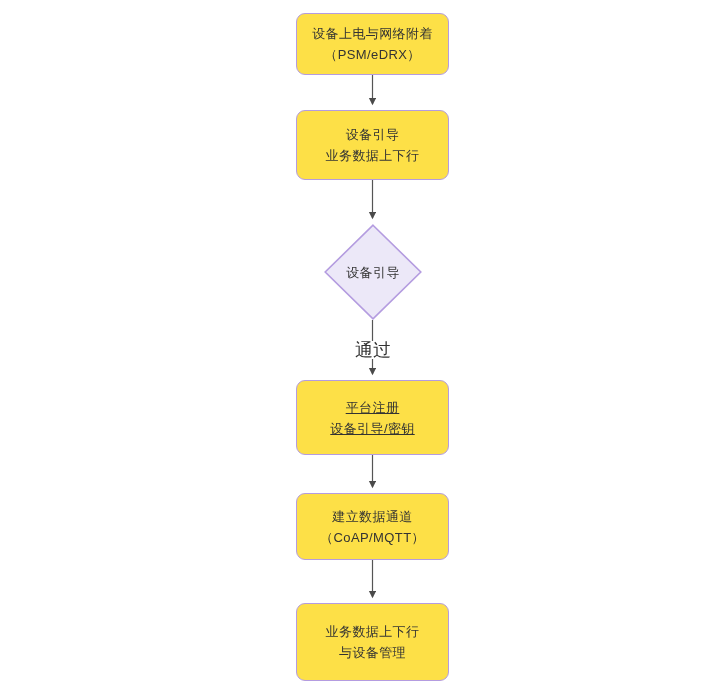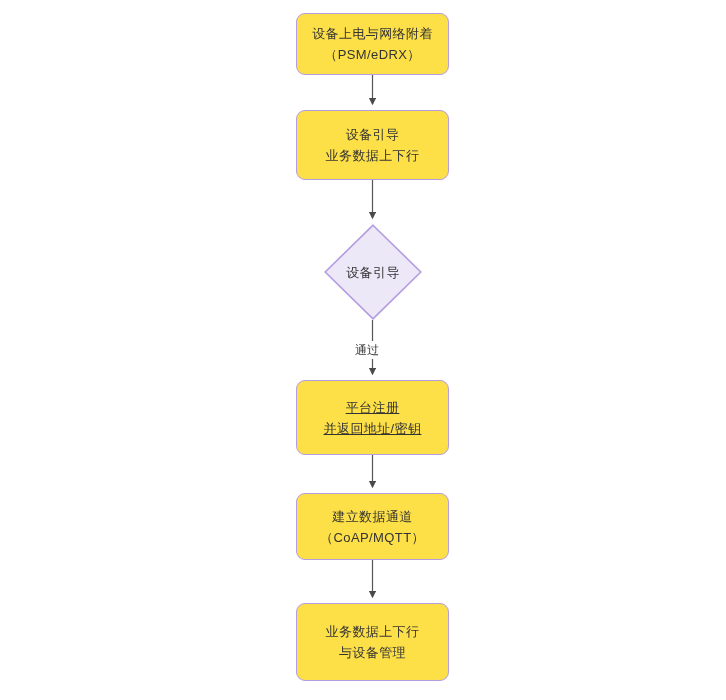--- a/index.html
+++ b/index.html
@@ -71,21 +71,21 @@
   }
 
   .node-line {
     display: block;
   }
 
   .edge-label {
     position: absolute;
     background: #ffffff;
     color: #333333;
-    font-size: 12px;
+    font-size: 18px;
     line-height: 16px;
     padding: 1px 3px;
     white-space: nowrap;
     text-align: center;
   }
 
   .node-1 { left: 296px; top: 13px;  width: 153px; height: 62px; }
   .node-2 { left: 296px; top: 110px; width: 153px; height: 70px; }
   .node-3 { left: 324px; top: 224px; width: 98px;  height: 96px; }
   .node-4 { left: 296px; top: 380px; width: 153px; height: 75px; text-decoration: underline; }
@@ -141,21 +141,21 @@
     <svg class="diamond-shape" viewBox="0 0 98 96" preserveAspectRatio="none">
       <polygon points="49,1.2 96.8,48 49,94.8 1.2,48" fill="#ece8f8" stroke="#b49ce0" stroke-width="1.6"></polygon>
     </svg>
     <span class="node-line diamond-label">设备引导</span>
   </div>
 
   <div class="edge-label label-pass">通过</div>
 
   <div class="node node-process node-4">
     <span class="node-line">平台注册</span>
-    <span class="node-line">并返回地址/密钥</span>
+    <span class="node-line">设备引导/密钥</span>
   </div>
 
   <div class="node node-process node-5">
     <span class="node-line">建立数据通道</span>
     <span class="node-line">（CoAP/MQTT）</span>
   </div>
 
   <div class="node node-process node-6">
     <span class="node-line">业务数据上下行</span>
     <span class="node-line">与设备管理</span>

